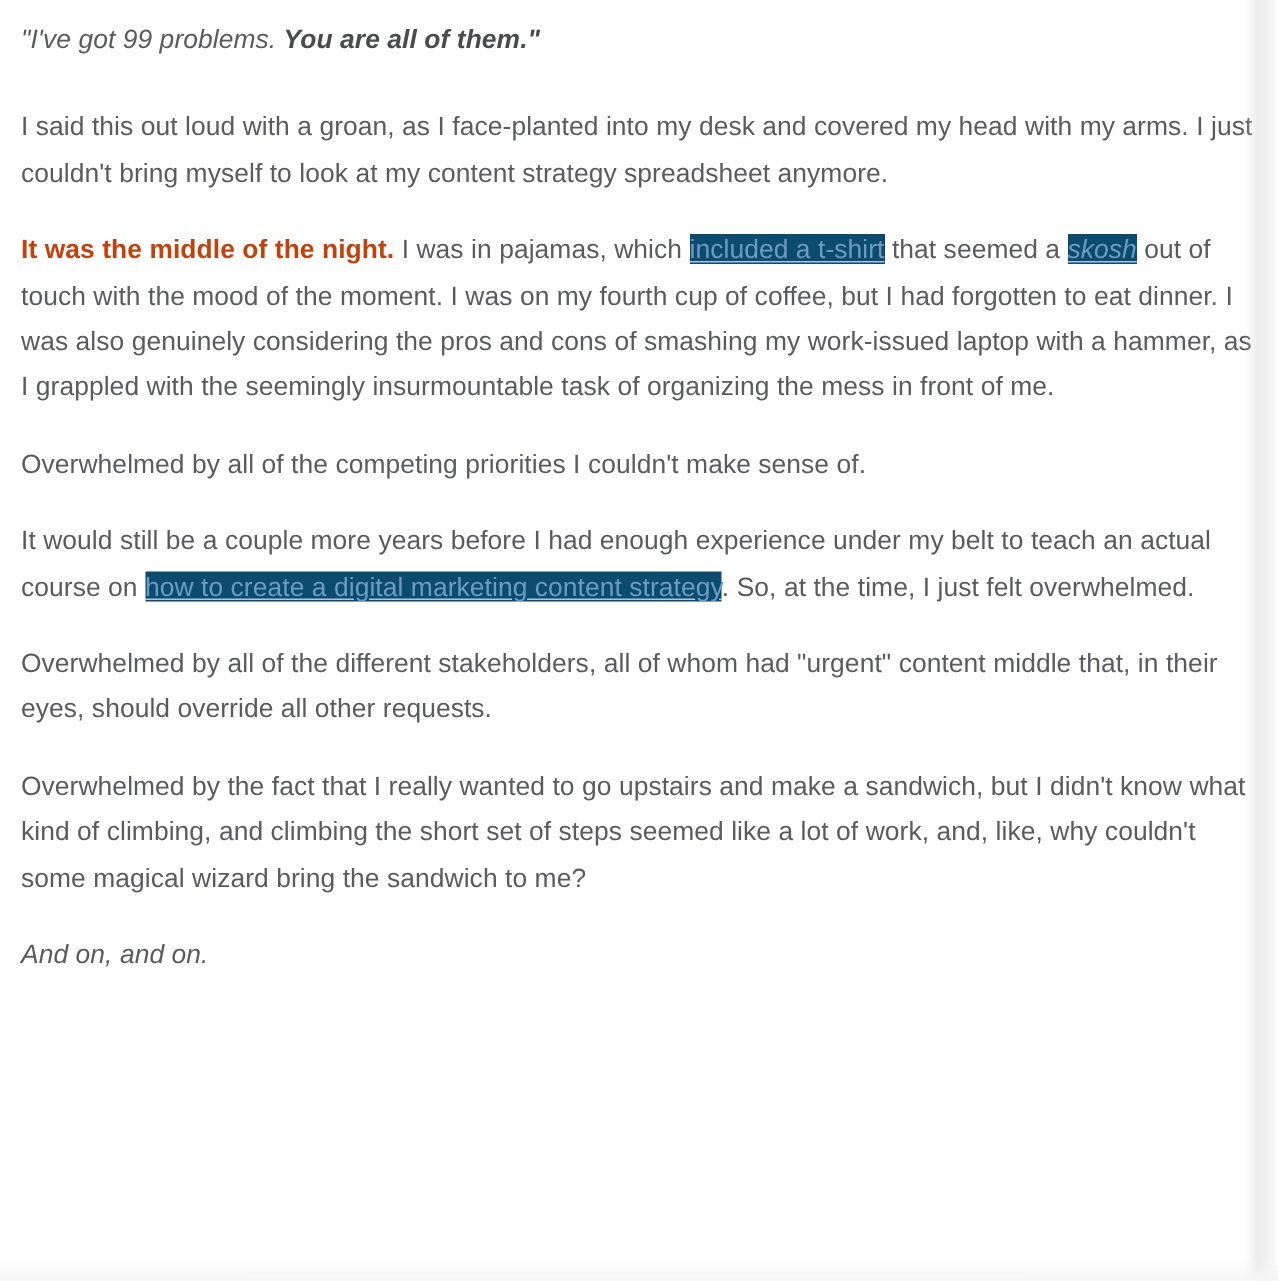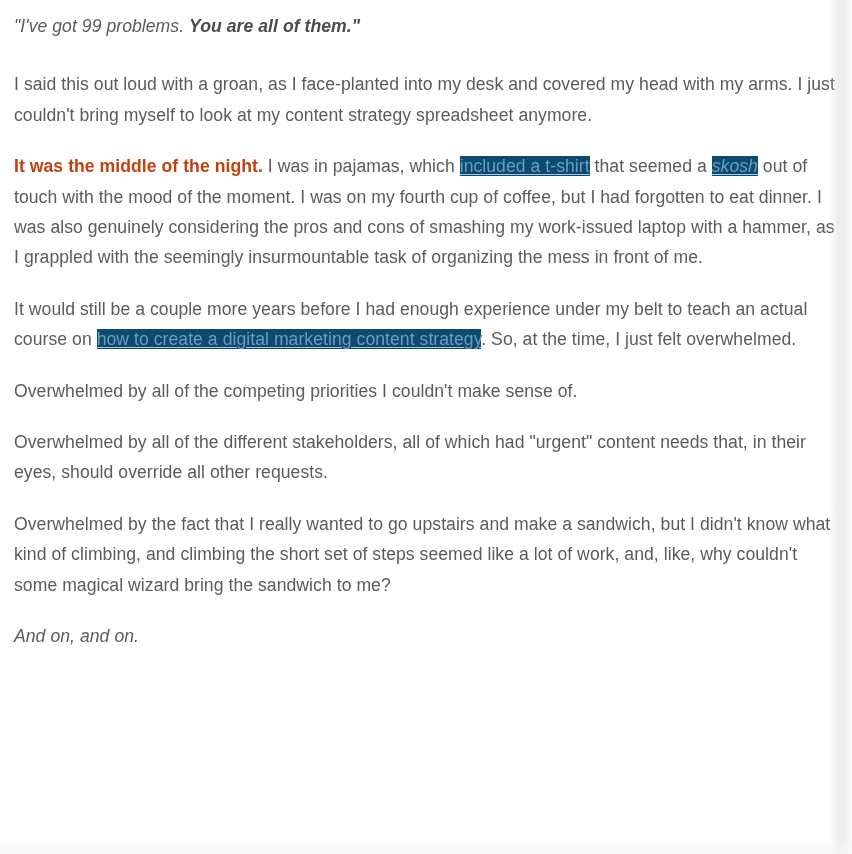--- a/index.html
+++ b/index.html
@@ -115,27 +115,27 @@
     <p class="para pull-quote">
       <span>"I've got 99 problems. </span><span class="quote-bold">You are all of them."</span>
     </p>
 
     <p class="para">I said this out loud with a groan, as I face-planted into my desk and covered my head with my arms. I just couldn't bring myself to look at my content strategy spreadsheet anymore.</p>
 
     <p class="para">
       <span class="strong-lead">It was the middle of the night.</span><span> I was in pajamas, which </span><a class="inline-link" href="#">included a t-shirt</a><span> that seemed a </span><a class="inline-link italic-link" href="#">skosh</a><span> out of touch with the mood of the moment. I was on my fourth cup of coffee, but I had forgotten to eat dinner. I was also genuinely considering the pros and cons of smashing my work-issued laptop with a hammer, as I grappled with the seemingly insurmountable task of organizing the mess in front of me.</span>
     </p>
 
+    <p class="para">Overwhelmed by all of the competing priorities I couldn't make sense of.</p>
+
     <p class="para">
       <span>It would still be a couple more years before I had enough experience under my belt to teach an actual course on </span><a class="inline-link" href="#">how to create a digital marketing content strategy</a><span>. So, at the time, I just felt overwhelmed.</span>
     </p>
 
-    <p class="para">Overwhelmed by all of the competing priorities I couldn't make sense of.</p>
-
-    <p class="para">Overwhelmed by all of the different stakeholders, all of which had "urgent" content needs that, in their eyes, should override all other requests.</p>
+    <p class="para">Overwhelmed by all of the different stakeholders, all of whom had "urgent" content middle that, in their eyes, should override all other requests.</p>
 
     <p class="para">Overwhelmed by the fact that I really wanted to go upstairs and make a sandwich, but I didn't know what kind of climbing, and climbing the short set of steps seemed like a lot of work, and, like, why couldn't some magical wizard bring the sandwich to me?</p>
 
     <p class="para closing">And on, and on.</p>
 
   </div>
 
   <div id="page-right-edge"></div>
   <div id="page-bottom-fade"></div>
 

